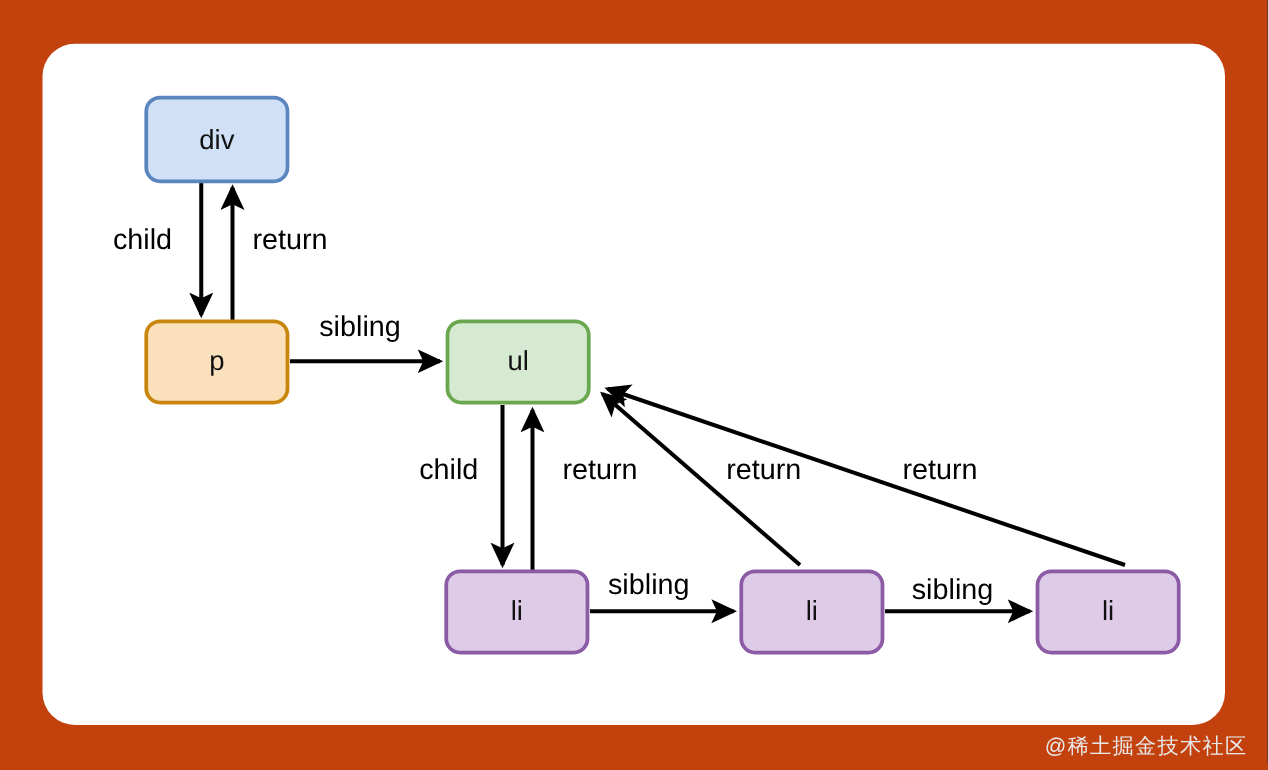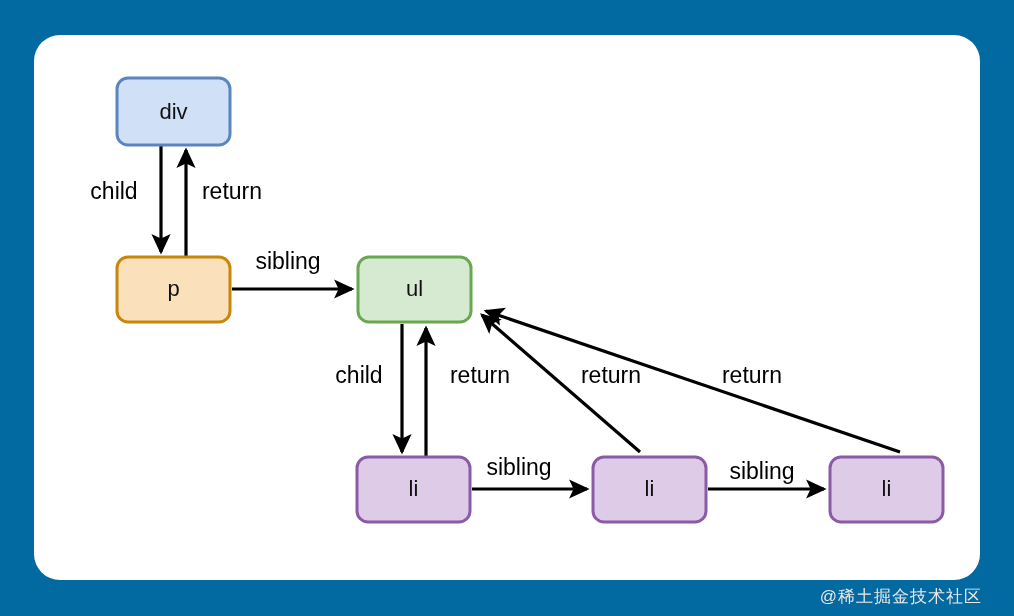--- a/index.html
+++ b/index.html
@@ -4,21 +4,21 @@
 <style>
   html, body {
     margin: 0;
     padding: 0;
     background: #000000;
   }
   #stage {
     position: relative;
     width: 1014px;
     height: 616px;
-    background: #0369a1;
+    background: #c2410c;
     overflow: hidden;
     font-family: "Liberation Sans", sans-serif;
   }
   #card {
     position: absolute;
     left: 34px;
     top: 35px;
     width: 946px;
     height: 545px;
     background: #ffffff;
@@ -45,21 +45,21 @@
     text-anchor: middle;
     dominant-baseline: middle;
   }
   .edge-line {
     stroke: #000000;
     stroke-width: 3.2;
     fill: none;
   }
   .watermark {
     position: absolute;
-    right: 32px;
+    right: 16px;
     bottom: 8px;
     color: #e8e8e8;
     font-size: 17px;
     font-family: "Liberation Sans", sans-serif;
     letter-spacing: 1px;
     white-space: nowrap;
   }
 </style>
 </head>
 <body>

